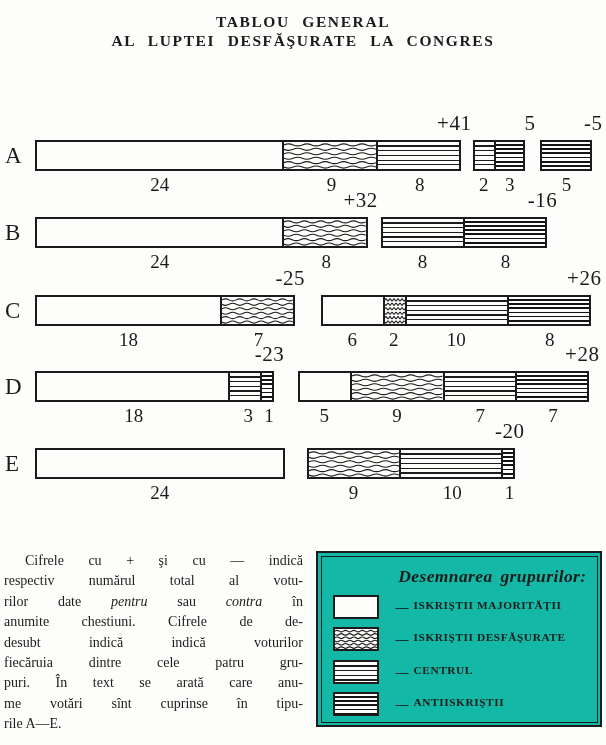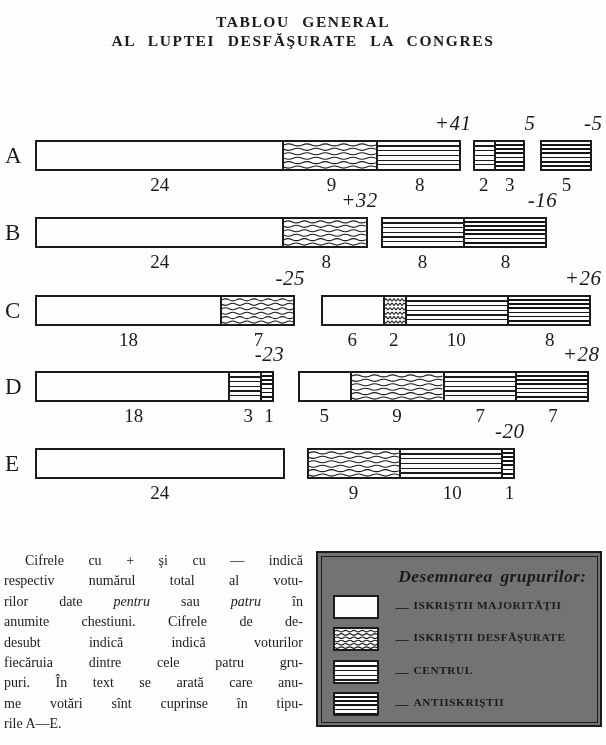--- a/index.html
+++ b/index.html
@@ -45,21 +45,21 @@
   .p-anti{
     background-image:repeating-linear-gradient(180deg,
       rgba(0,0,0,0) 0px, rgba(0,0,0,0) 2.2px,
       #141414 2.2px, #141414 4.1px);
   }
   .wavy{position:absolute;inset:0;width:100%;height:100%;display:block;}
 
   .group-total{
     position:absolute;height:26px;
     font-size:21px;line-height:26px;text-align:right;
-    letter-spacing:0.5px;white-space:nowrap;font-style:italic;
+    letter-spacing:0.5px;white-space:nowrap;
   }
   .seg-value{
     position:absolute;height:24px;
     font-size:19px;line-height:24px;text-align:center;
     white-space:nowrap;
   }
 
   
   .note{
     position:absolute;left:4px;top:551px;width:299px;
@@ -67,21 +67,21 @@
   }
   .note-line{text-align:justify;text-align-last:justify;}
   .note-line.first{text-indent:21px;}
   .note-line.last{text-align-last:left;}
   .note i{font-style:italic;}
 
   
   .legend{
     position:absolute;left:316px;top:551px;width:286px;height:176px;
     border:2.5px solid #1b1b1b;box-sizing:border-box;
-    background:#737373;
+    background:#14b8a6;
   }
   .legend-inner{
     position:absolute;inset:2.5px;
     border:1.2px solid #1b1b1b;
   }
   .legend-title{
     position:absolute;top:9px;right:10px;left:10px;
     text-align:right;
     font-style:italic;font-weight:bold;
     font-size:17.5px;letter-spacing:0.4px;word-spacing:3px;
@@ -257,21 +257,21 @@
       </div>
       <div class="group-total" style="left: 434.6px; width: 90px; top: 418px;">-20</div>
       <div class="seg-value" style="left: 298.6px; width: 109.6px; top: 481px;">9</div>
       <div class="seg-value" style="left: 392.2px; width: 120px; top: 481px;">10</div>
       <div class="seg-value" style="left: 496.2px; width: 26.4px; top: 481px;">1</div>
     </div>
 
   <div class="note" id="note">
       <div class="note-line first"><span>Cifrele cu + şi cu — indică</span></div>
       <div class="note-line"><span>respectiv numărul total al votu-</span></div>
-      <div class="note-line"><span>rilor date </span><i>pentru</i><span> sau </span><i>patru</i><span> în</span></div>
+      <div class="note-line"><span>rilor date </span><i>pentru</i><span> sau </span><i>contra</i><span> în</span></div>
       <div class="note-line"><span>anumite chestiuni. Cifrele de de-</span></div>
       <div class="note-line"><span>desubt indică indică voturilor</span></div>
       <div class="note-line"><span>fiecăruia dintre cele patru gru-</span></div>
       <div class="note-line"><span>puri. În text se arată care anu-</span></div>
       <div class="note-line"><span>me votări sînt cuprinse în tipu-</span></div>
       <div class="note-line last"><span>rile A—E.</span></div>
     </div>
 
   <div class="legend">
     <div class="legend-inner">

